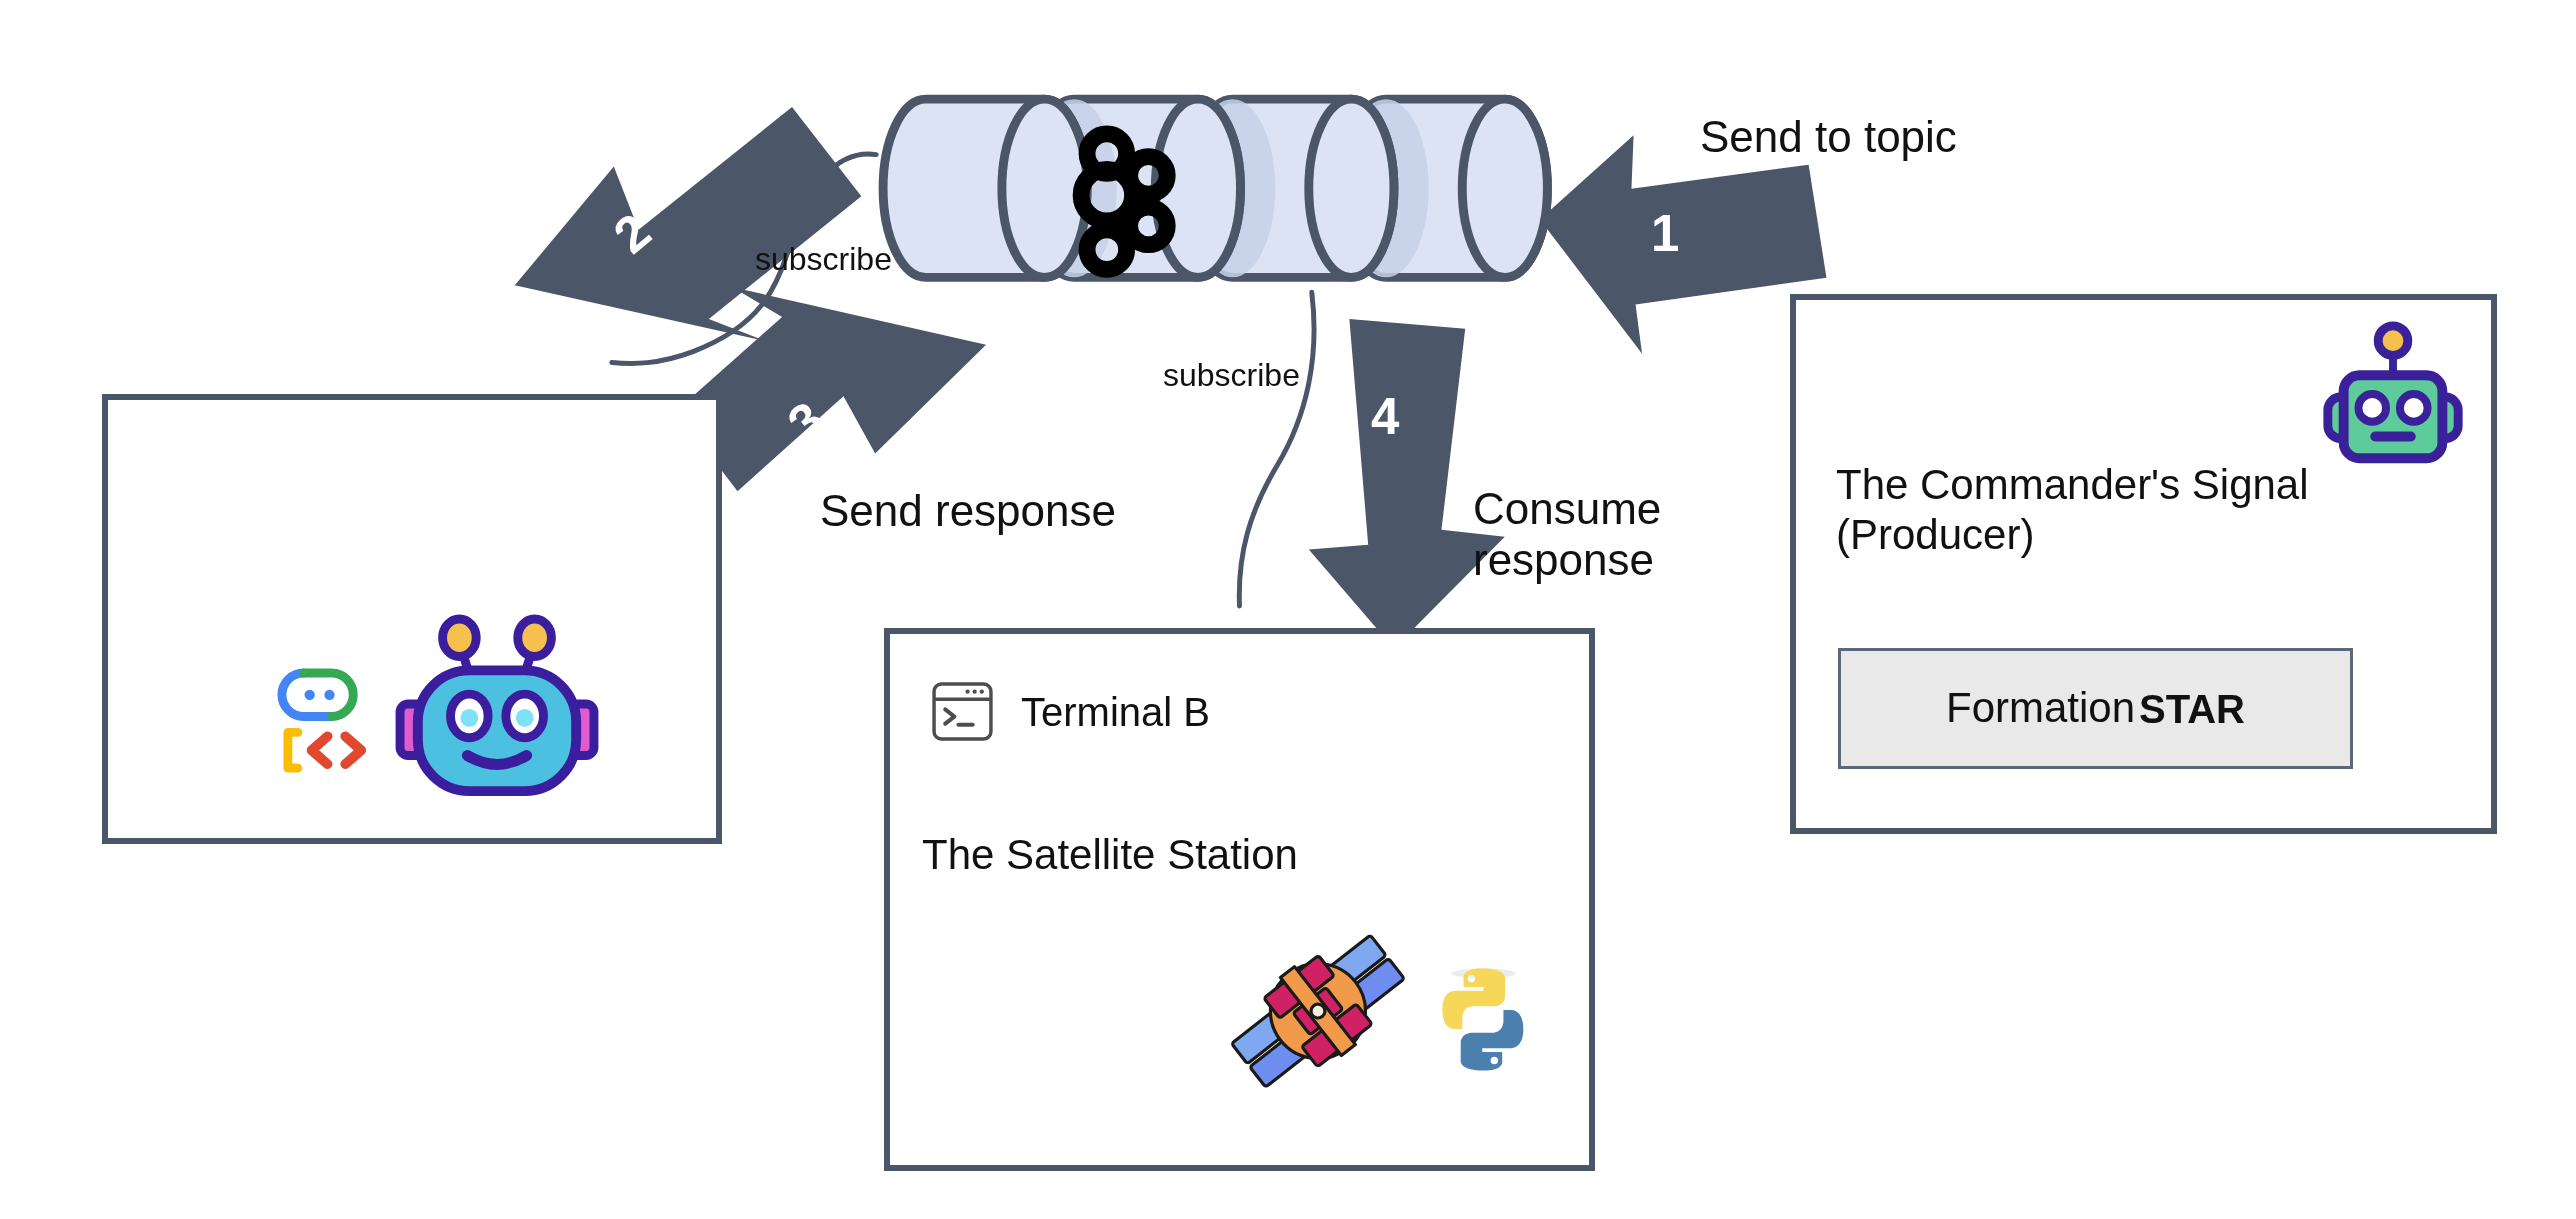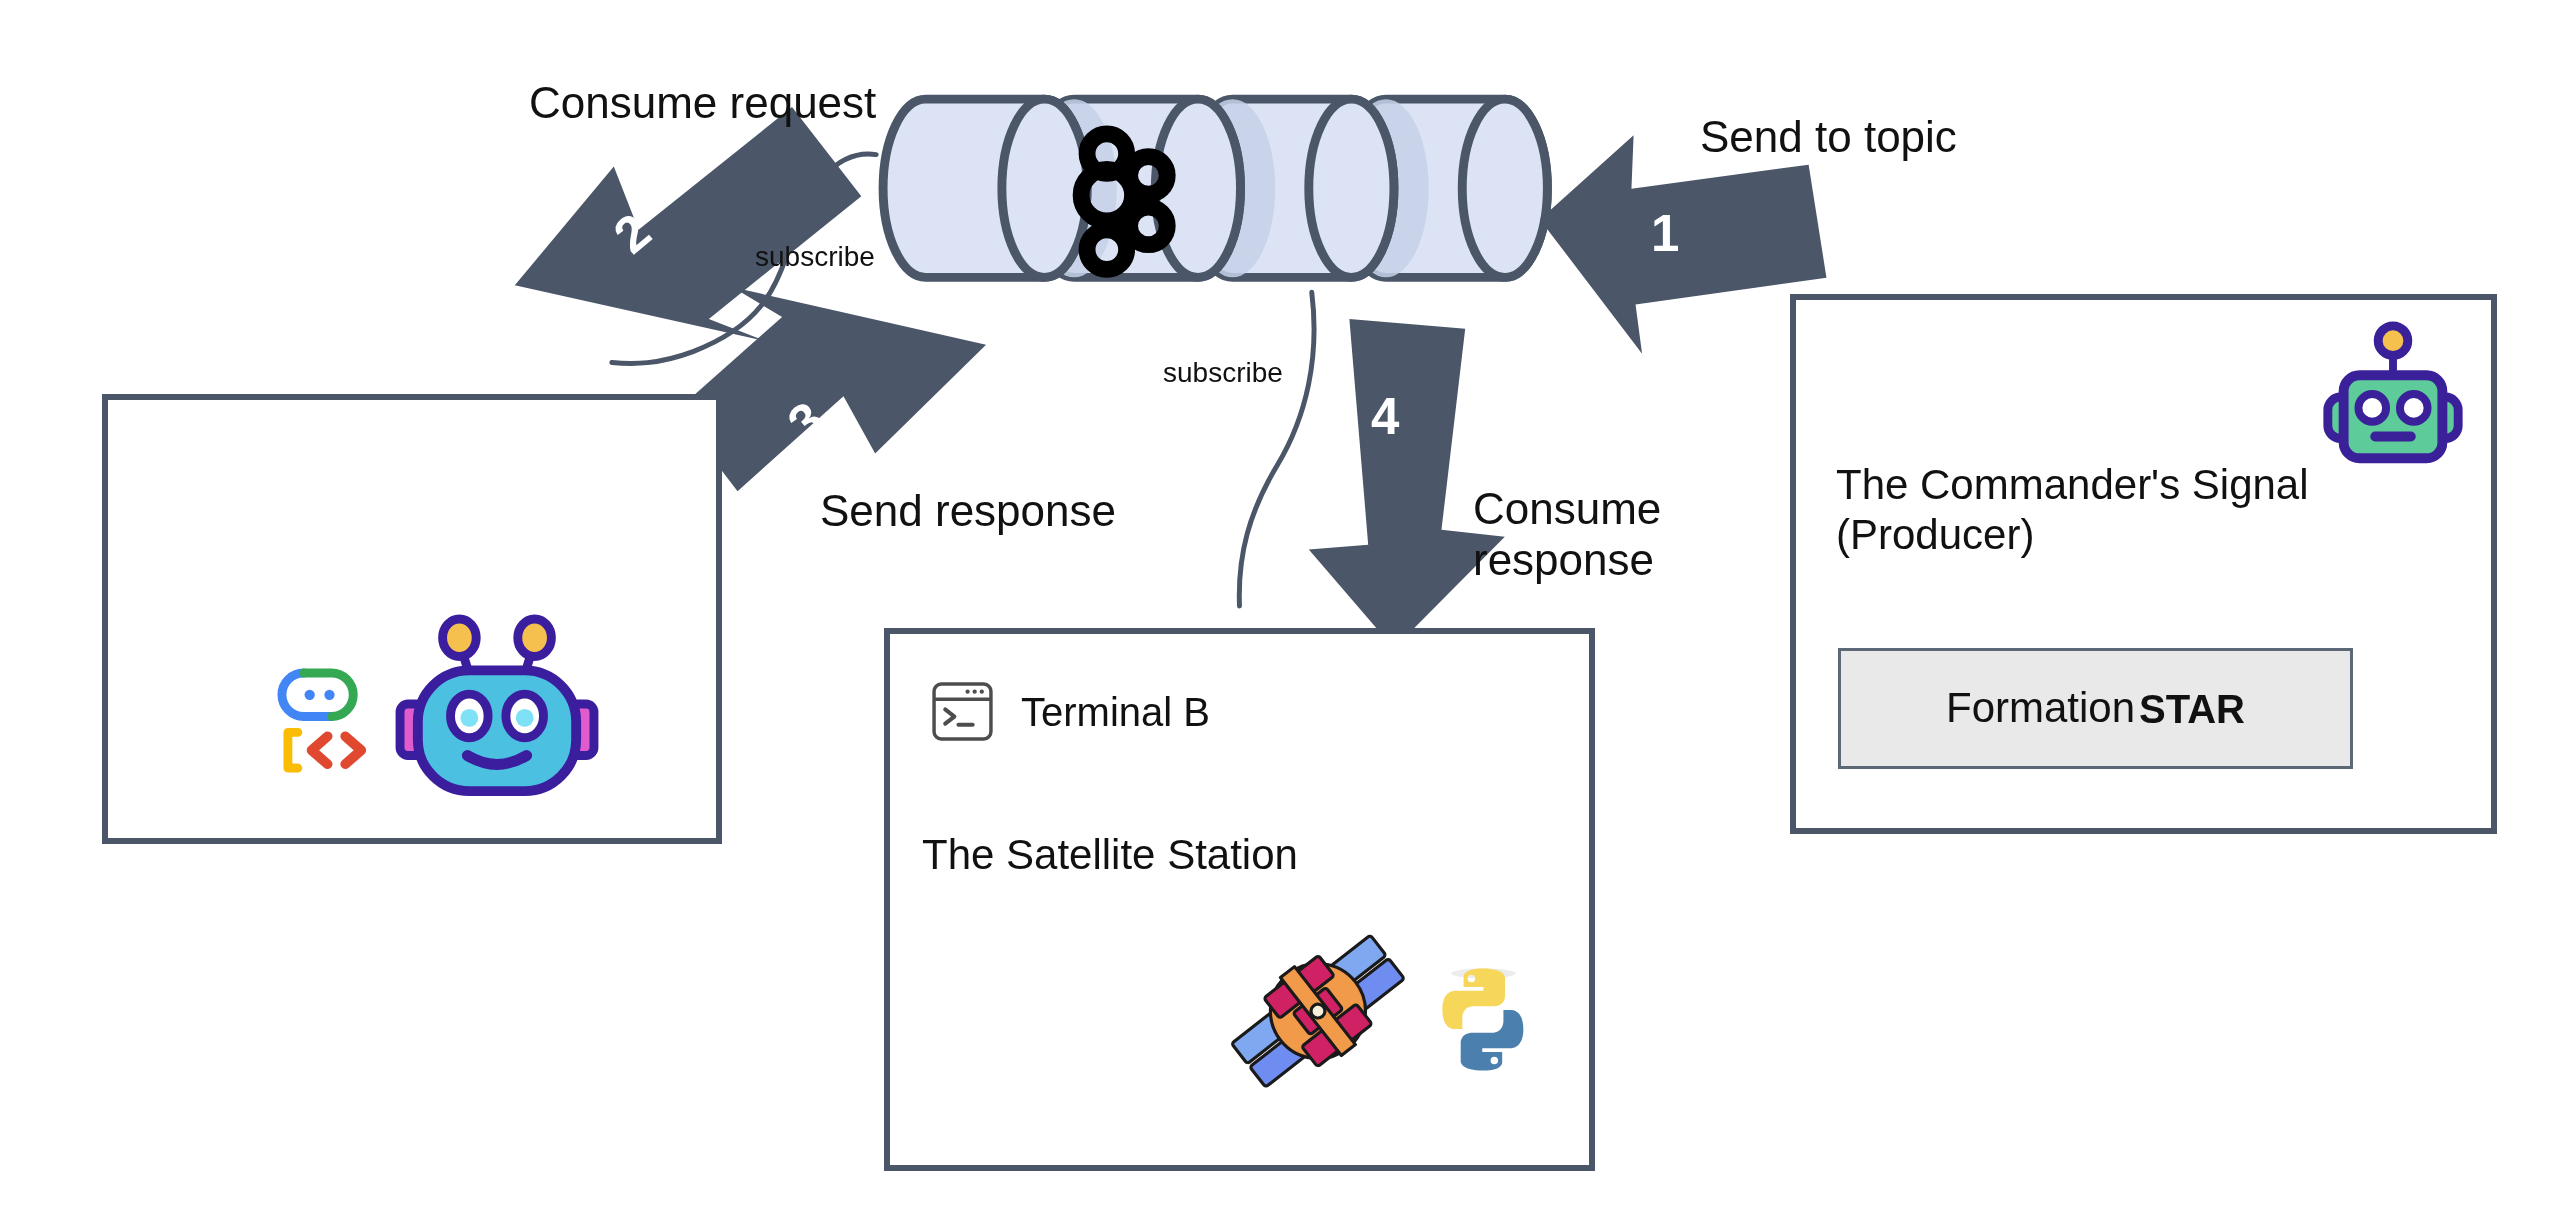--- a/index.html
+++ b/index.html
@@ -75,21 +75,21 @@
   
   .flow-label {
     position: absolute;
     font-size: 44px;
     color: #111111;
     line-height: 1.16;
     white-space: pre-line;
   }
   .sub-label {
     position: absolute;
-    font-size: 28px;
+    font-size: 32px;
     color: #111111;
     line-height: 1;
     white-space: nowrap;
   }
 
   svg { display: block; overflow: visible; }
   .svg-layer { position:absolute; left:0; top:0; width:2576px; height:1220px; pointer-events:none; }
 </style>
 </head>
 <body>
@@ -161,21 +161,20 @@
       <path d="M 1363,322 L 1480,332 L 1456,535 L 1520,542 L 1408,655 L 1322,555 L 1382,550 Z" fill="#4b5668"></path>
     </g>
   </svg>
 
   <div class="arrow-num" style="left:1651px; top:208px;">1</div>
   <div class="arrow-num" style="left:618px; top:208px; transform:rotate(-40deg);">2</div>
   <div class="arrow-num" style="left:792px; top:396px; transform:rotate(-40deg);">3</div>
   <div class="arrow-num" style="left:1371px; top:391px;">4</div>
 
   <div class="flow-label" style="left:1700px; top:111px;">Send to topic</div>
-  <div class="flow-label" style="left:529px; top:77px;">Consume request</div>
   <div class="flow-label" style="left:820px; top:485px;">Send response</div>
   <div class="flow-label" style="left:1473px; top:483px;">Consume
 response</div>
 
   <div class="sub-label" style="left:755px; top:243px;">subscribe</div>
   <div class="sub-label" style="left:1163px; top:359px;">subscribe</div>
 
   <div class="panel" style="left:102px; top:394px; width:620px; height:450px;">
 
 

